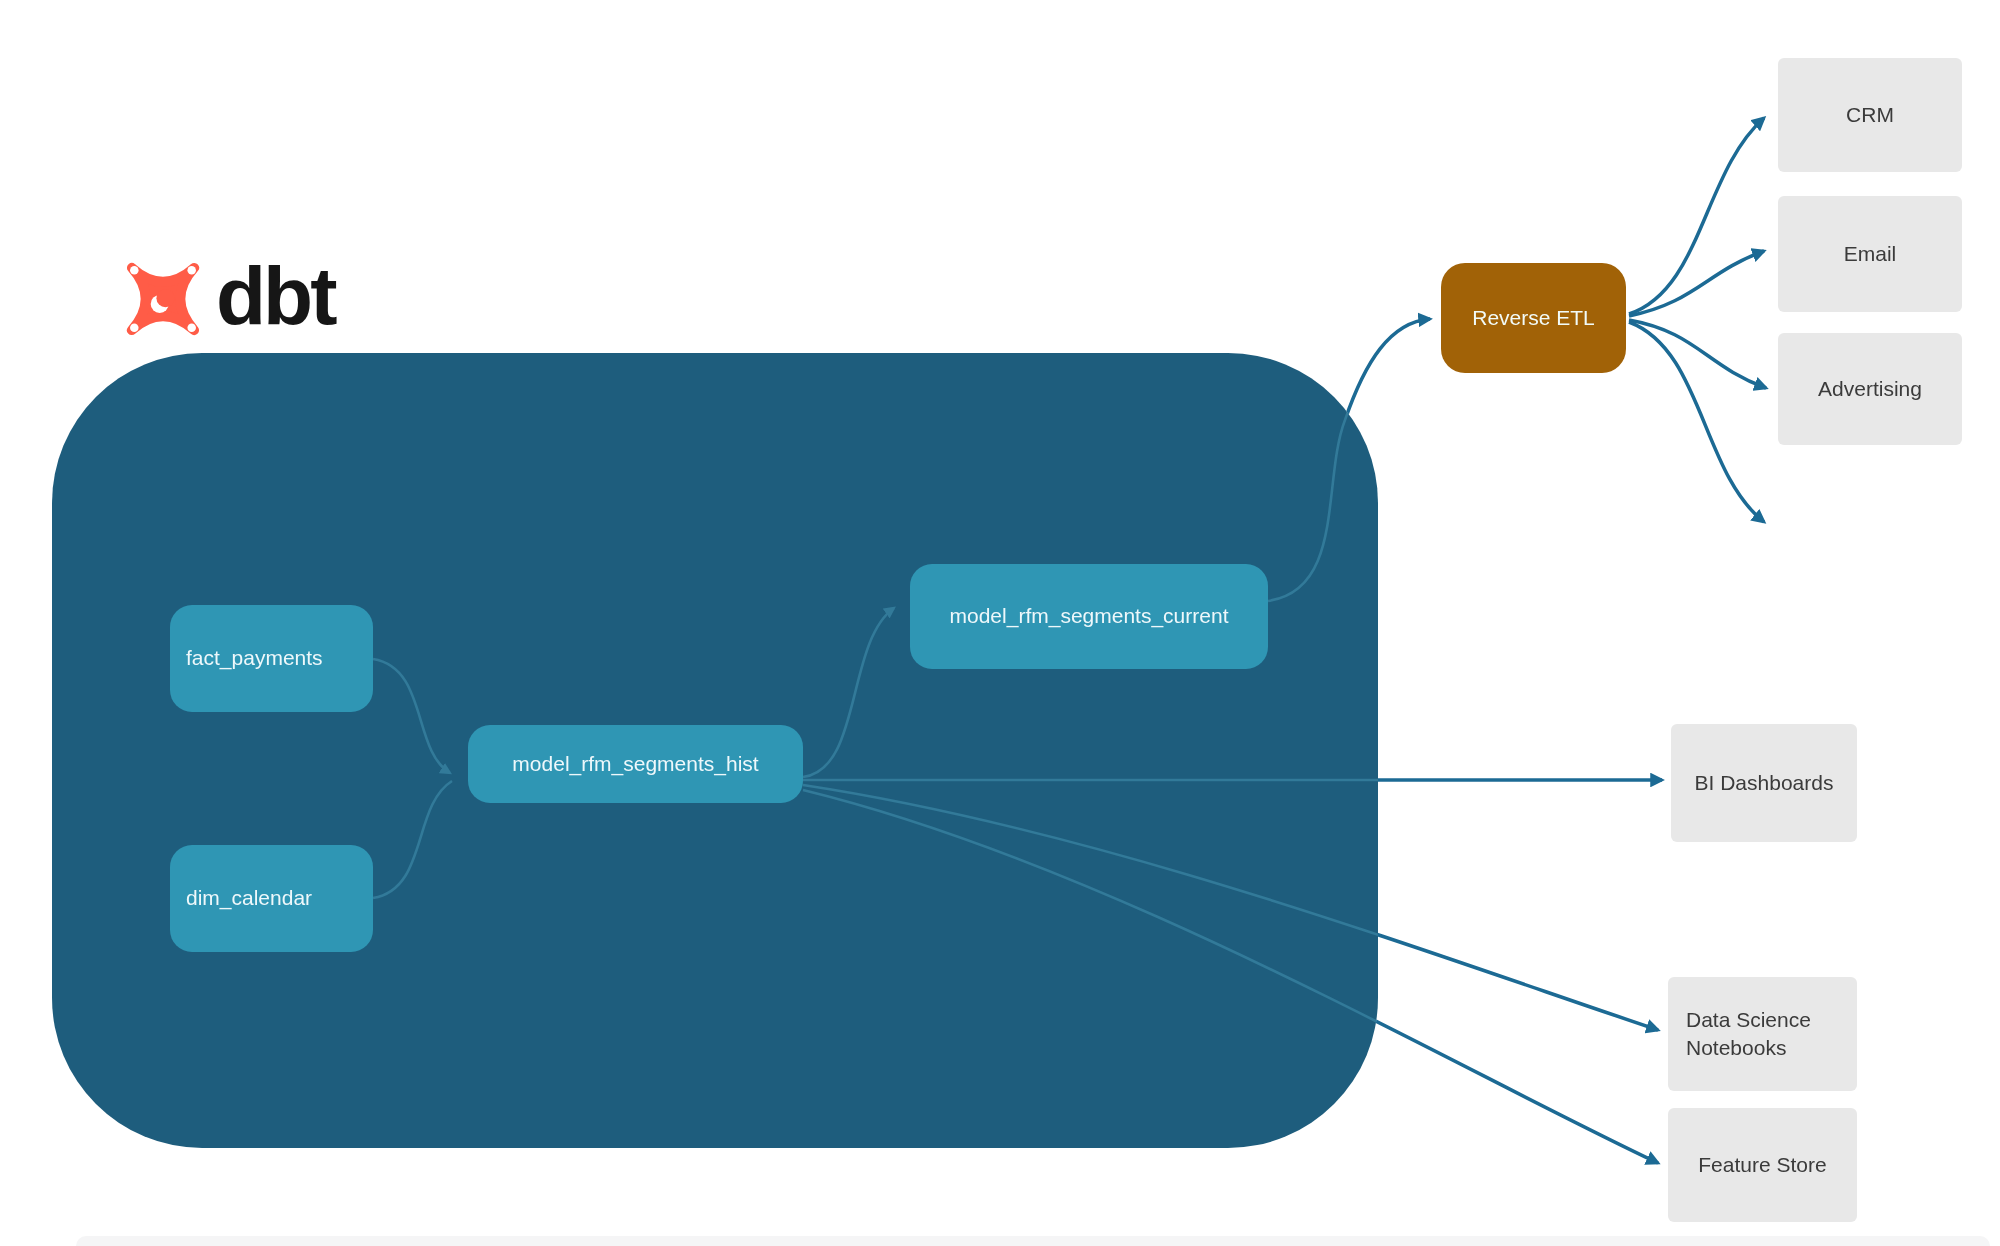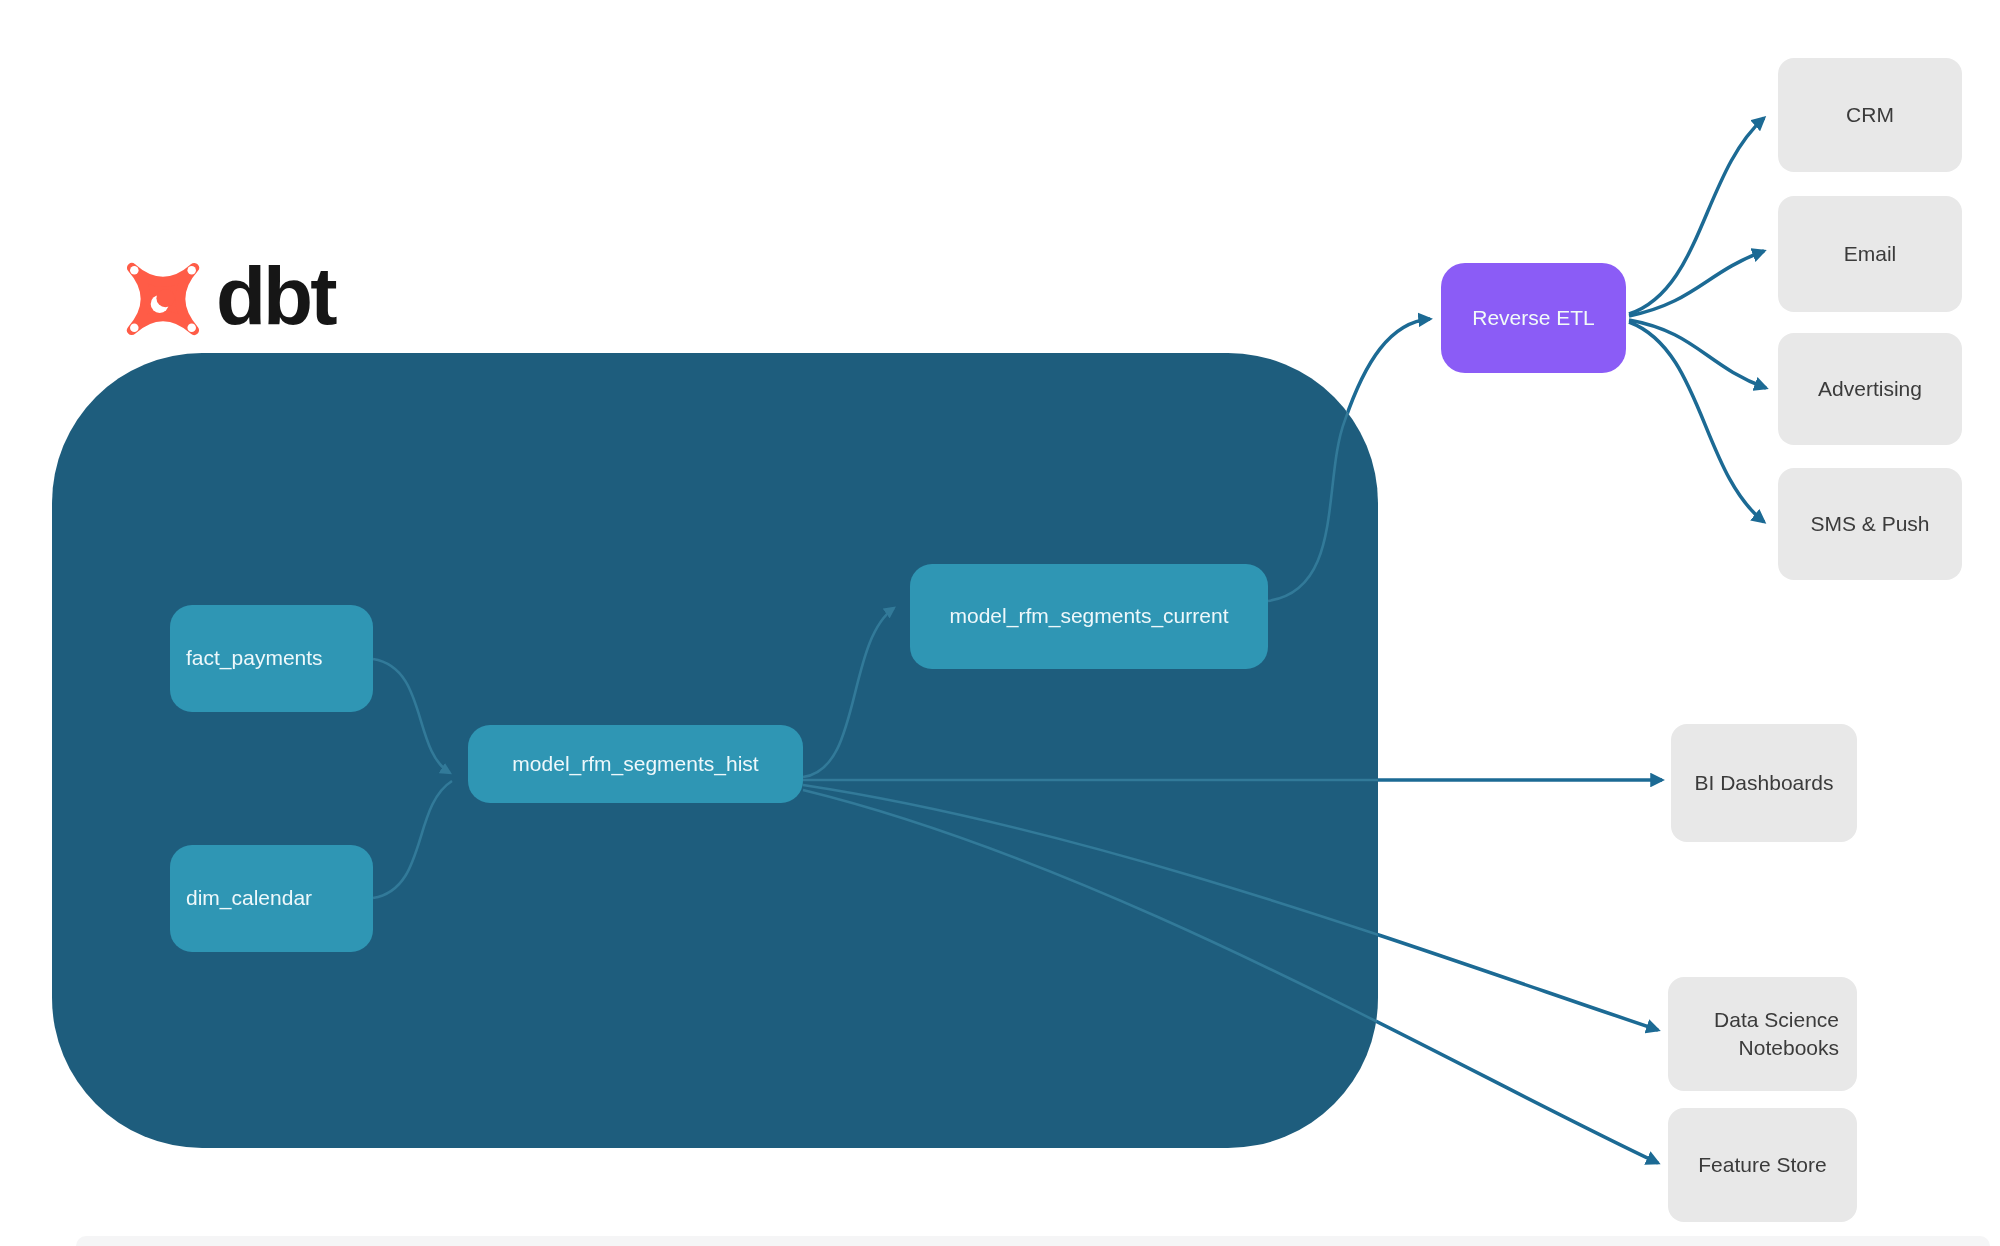--- a/index.html
+++ b/index.html
@@ -16,22 +16,22 @@
                  background:#1e5d7d; border-radius:150px; }
 
   
   .edges { position:absolute; left:0; top:0; width:2000px; height:1246px; pointer-events:none; }
 
   
   .node { position:absolute; display:flex; align-items:center; justify-content:center;
           font-size:21px; line-height:1.35; z-index:3; }
   .node-teal { background:#2f96b4; color:#eef8fb; border-radius:22px; }
   .node-teal.left-label { justify-content:flex-start; padding-left:16px; }
-  .node-green { background:#8b5cf6; color:#f2fbf8; border-radius:24px; }
-  .node-gray  { background:#e8e8e8; color:#3b3b3b; border-radius:16px; text-align:right; padding:4px 18px; }
+  .node-green { background:#a16207; color:#f2fbf8; border-radius:24px; }
+  .node-gray  { background:#e8e8e8; color:#3b3b3b; border-radius:6px; text-align:left; padding:4px 18px; }
 
   .bottom-band { position:absolute; left:76px; top:1236px; width:1914px; height:12px;
                  background:#f5f5f6; border-radius:10px 10px 0 0; }
 </style>
 </head>
 <body>
 
 <div class="canvas">
 
   <div class="logo">
@@ -116,23 +116,20 @@
   </div>
 
   <div class="node node-gray" style="left:1778px; top:196px; width:184px; height:116px;">
     <span>Email</span>
   </div>
 
   <div class="node node-gray" style="left:1778px; top:333px; width:184px; height:112px;">
     <span>Advertising</span>
   </div>
 
-  <div class="node node-gray" style="left:1778px; top:468px; width:184px; height:112px;">
-    <span>SMS &amp; Push</span>
-  </div>
 
   <div class="node node-gray" style="left:1671px; top:724px; width:186px; height:118px;">
     <span>BI Dashboards</span>
   </div>
 
   <div class="node node-gray" style="left:1668px; top:977px; width:189px; height:114px;">
     <span>Data Science Notebooks</span>
   </div>
 
   <div class="node node-gray" style="left:1668px; top:1108px; width:189px; height:114px;">

